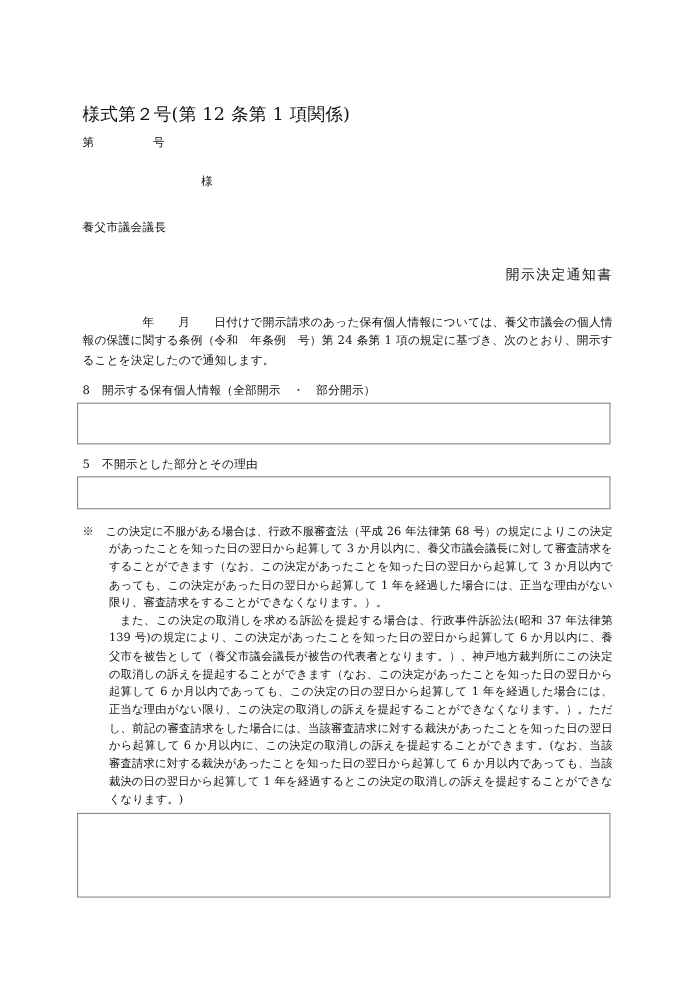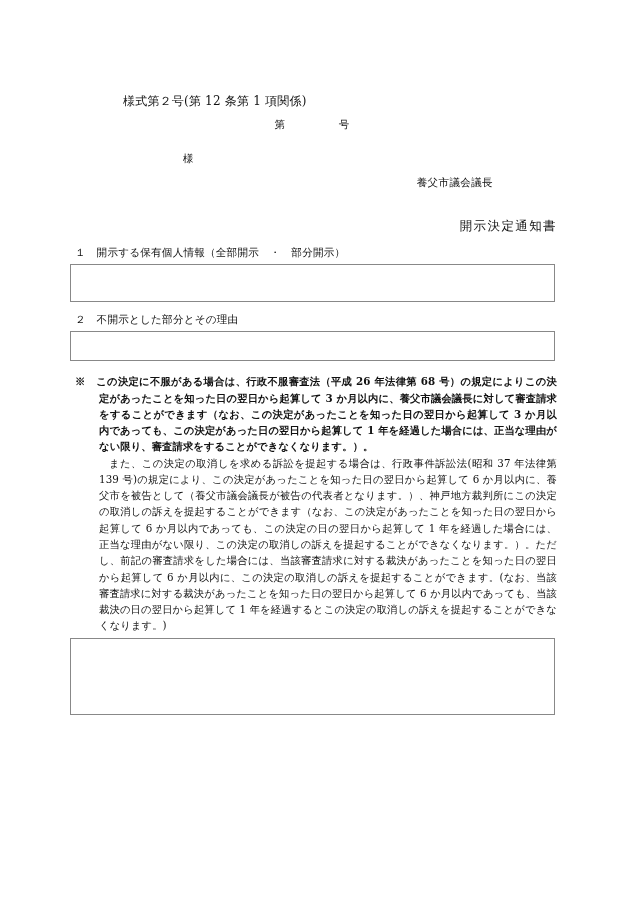--- a/index.html
+++ b/index.html
@@ -24,48 +24,47 @@
   }
   .content {
     position: absolute;
     left: 75px;
     top: 92px;
     width: 482px;
   }
 
   
   .form-no {
-    font-size: 12px;
+    font-size: 16px;
     line-height: 1.5;
     letter-spacing: 0.2px;
     white-space: nowrap;
-    margin-left: 48px;
   }
   .ref-block {
     margin-top: 6px;
     font-size: 10.5px;
     line-height: 1.65;
-    text-align: center;
+    text-align: left;
     padding-right: 8px;
   }
   .ref-row {
     display: block;
     white-space: pre;
     letter-spacing: 0.2px;
   }
   .addressee {
     margin-top: 19px;
     font-size: 10.5px;
     padding-left: 108px;
     letter-spacing: 0.2px;
   }
   .issuer {
-    margin-top: 10px;
+    margin-top: 28px;
     font-size: 10.5px;
-    text-align: right;
+    text-align: left;
     padding-right: 64px;
     letter-spacing: 0.4px;
   }
 
   
   .doc-title {
     margin-top: 28px;
     font-size: 12.5px;
     text-align: right;
     letter-spacing: 1.4px;
@@ -110,21 +109,21 @@
     text-justify: inter-ideograph;
     letter-spacing: 0.1px;
     padding-left: 24px;
     text-indent: -24px;
   }
   .note p {
     margin: 0;
     padding-left: 0;
     text-indent: 0;
   }
-  .note .first-line { text-indent: -24px; font-weight: bold; }
+  .note .first-line { text-indent: -24px; }
   .note .para2 { text-indent: 10px; }
   .note-mark { white-space: pre; }
 </style>
 </head>
 <body>
 
 <div class="page">
   <div class="content">
 
     <div class="form-no">様式第２号(第 12 条第 1 項関係)</div>
@@ -132,25 +131,26 @@
     <div class="ref-block">
       <span class="ref-row">第　　　　　号</span>
     </div>
 
     <div class="addressee">様</div>
 
     <div class="issuer">養父市議会議長</div>
 
     <div class="doc-title">開示決定通知書</div>
 
+    <div class="intro">　　　　　年　　月　　日付けで開示請求のあった保有個人情報については、養父市議会の個人情報の保護に関する条例（令和　年条例　号）第 24 条第 1 項の規定に基づき、次のとおり、開示することを決定したので通知します。</div>
 
-    <div class="sec-head">１　開示する保有個人情報（全部開示　・　部分開示）</div>
+    <div class="sec-head">8　開示する保有個人情報（全部開示　・　部分開示）</div>
     <div class="fill-box box-tall"></div>
 
-    <div class="sec-head">２　不開示とした部分とその理由</div>
+    <div class="sec-head">5　不開示とした部分とその理由</div>
     <div class="fill-box box-short"></div>
 
     <div class="note">
       <p class="first-line"><span class="note-mark">※</span><span>　この決定に不服がある場合は、行政不服審査法（平成 26 年法律第 68 号）の規定によりこの決定があったことを知った日の翌日から起算して 3 か月以内に、養父市議会議長に対して審査請求をすることができます（なお、この決定があったことを知った日の翌日から起算して 3 か月以内であっても、この決定があった日の翌日から起算して 1 年を経過した場合には、正当な理由がない限り、審査請求をすることができなくなります。）。</span></p>
       <p class="para2">また、この決定の取消しを求める訴訟を提起する場合は、行政事件訴訟法(昭和 37 年法律第 139 号)の規定により、この決定があったことを知った日の翌日から起算して 6 か月以内に、養父市を被告として（養父市議会議長が被告の代表者となります。）、神戸地方裁判所にこの決定の取消しの訴えを提起することができます（なお、この決定があったことを知った日の翌日から起算して 6 か月以内であっても、この決定の日の翌日から起算して 1 年を経過した場合には、正当な理由がない限り、この決定の取消しの訴えを提起することができなくなります。）。ただし、前記の審査請求をした場合には、当該審査請求に対する裁決があったことを知った日の翌日から起算して 6 か月以内に、この決定の取消しの訴えを提起することができます。(なお、当該審査請求に対する裁決があったことを知った日の翌日から起算して 6 か月以内であっても、当該裁決の日の翌日から起算して 1 年を経過するとこの決定の取消しの訴えを提起することができなくなります。)</p>
     </div>
 
     <div class="fill-box box-xtall"></div>
 
   </div>

